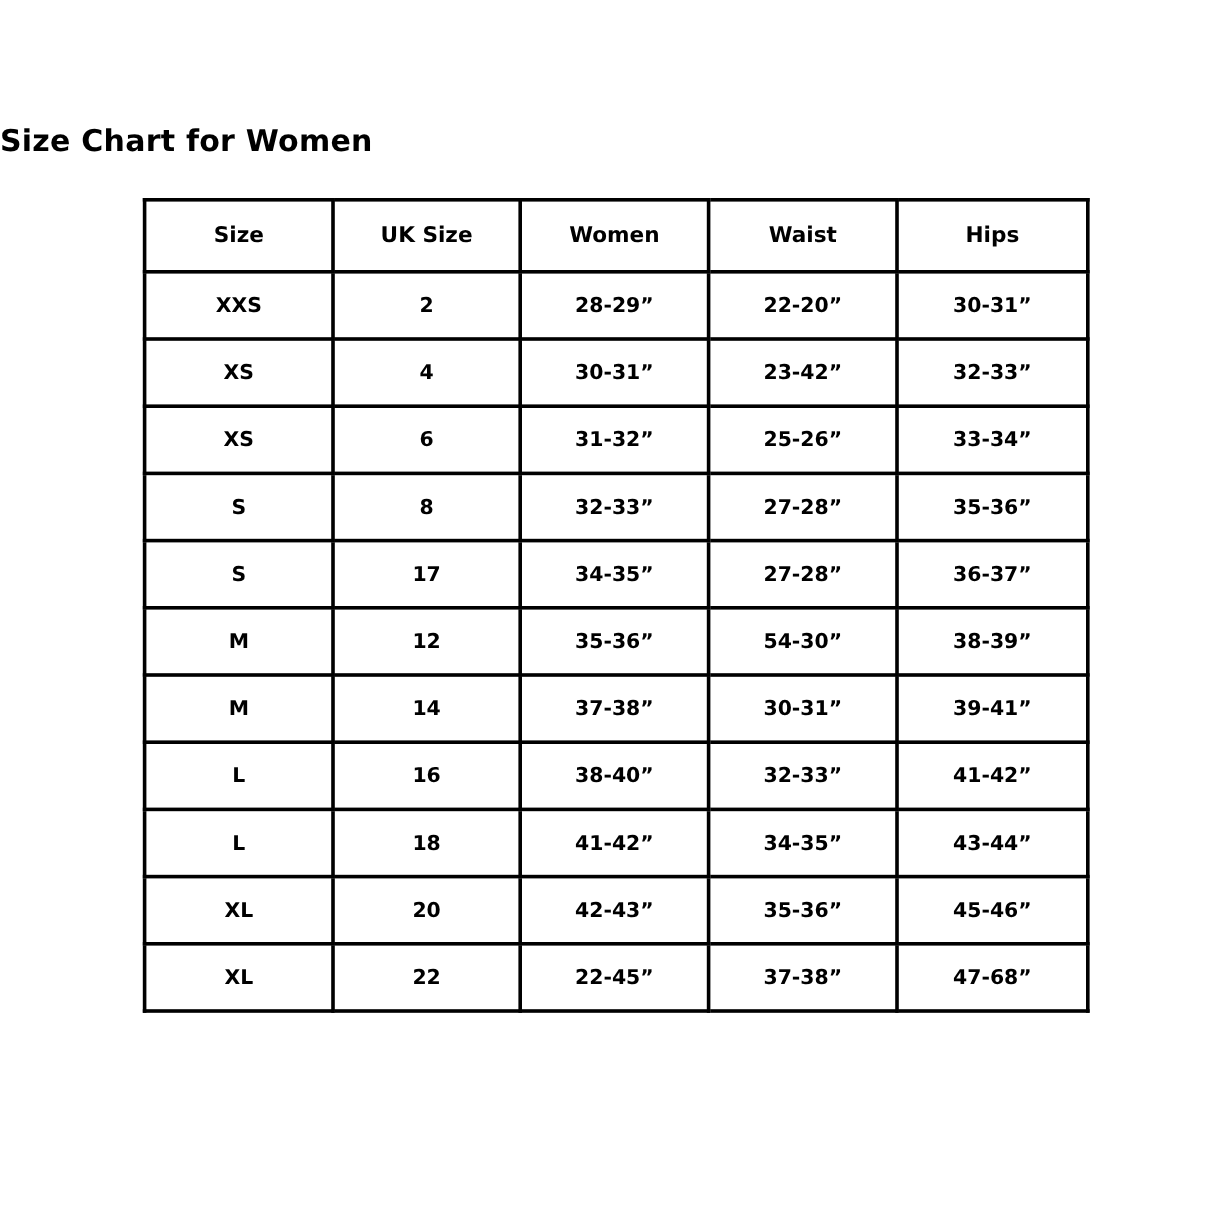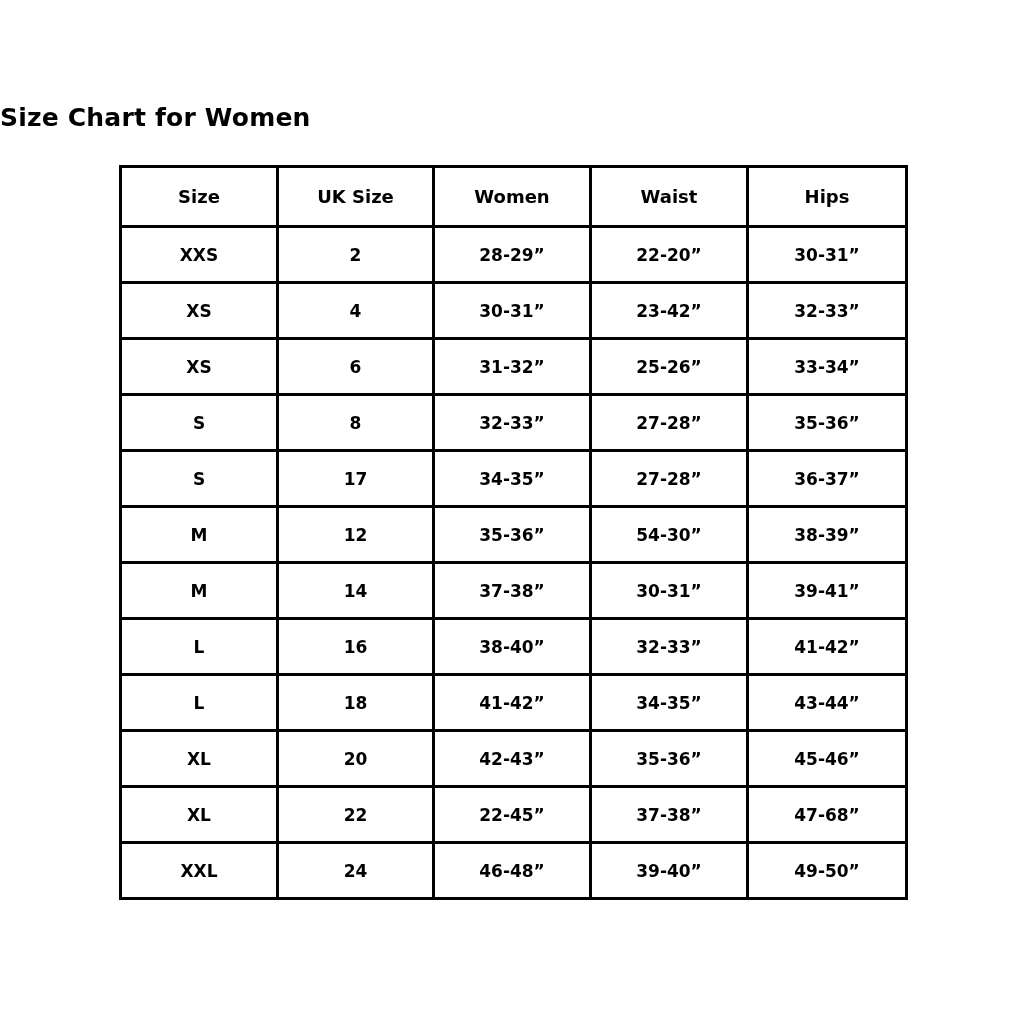--- a/index.html
+++ b/index.html
@@ -158,24 +158,17 @@
           <td>35-36”</td>
           <td>45-46”</td>
         </tr>
         <tr>
           <td>XL</td>
           <td>22</td>
           <td>22-45”</td>
           <td>37-38”</td>
           <td>47-68”</td>
         </tr>
-        <tr>
-          <td>XXL</td>
-          <td>24</td>
-          <td>46-48”</td>
-          <td>39-40”</td>
-          <td>49-50”</td>
-        </tr>
       </tbody>
     </table>
   </div>
 
 </div>
 
 </body></html>

